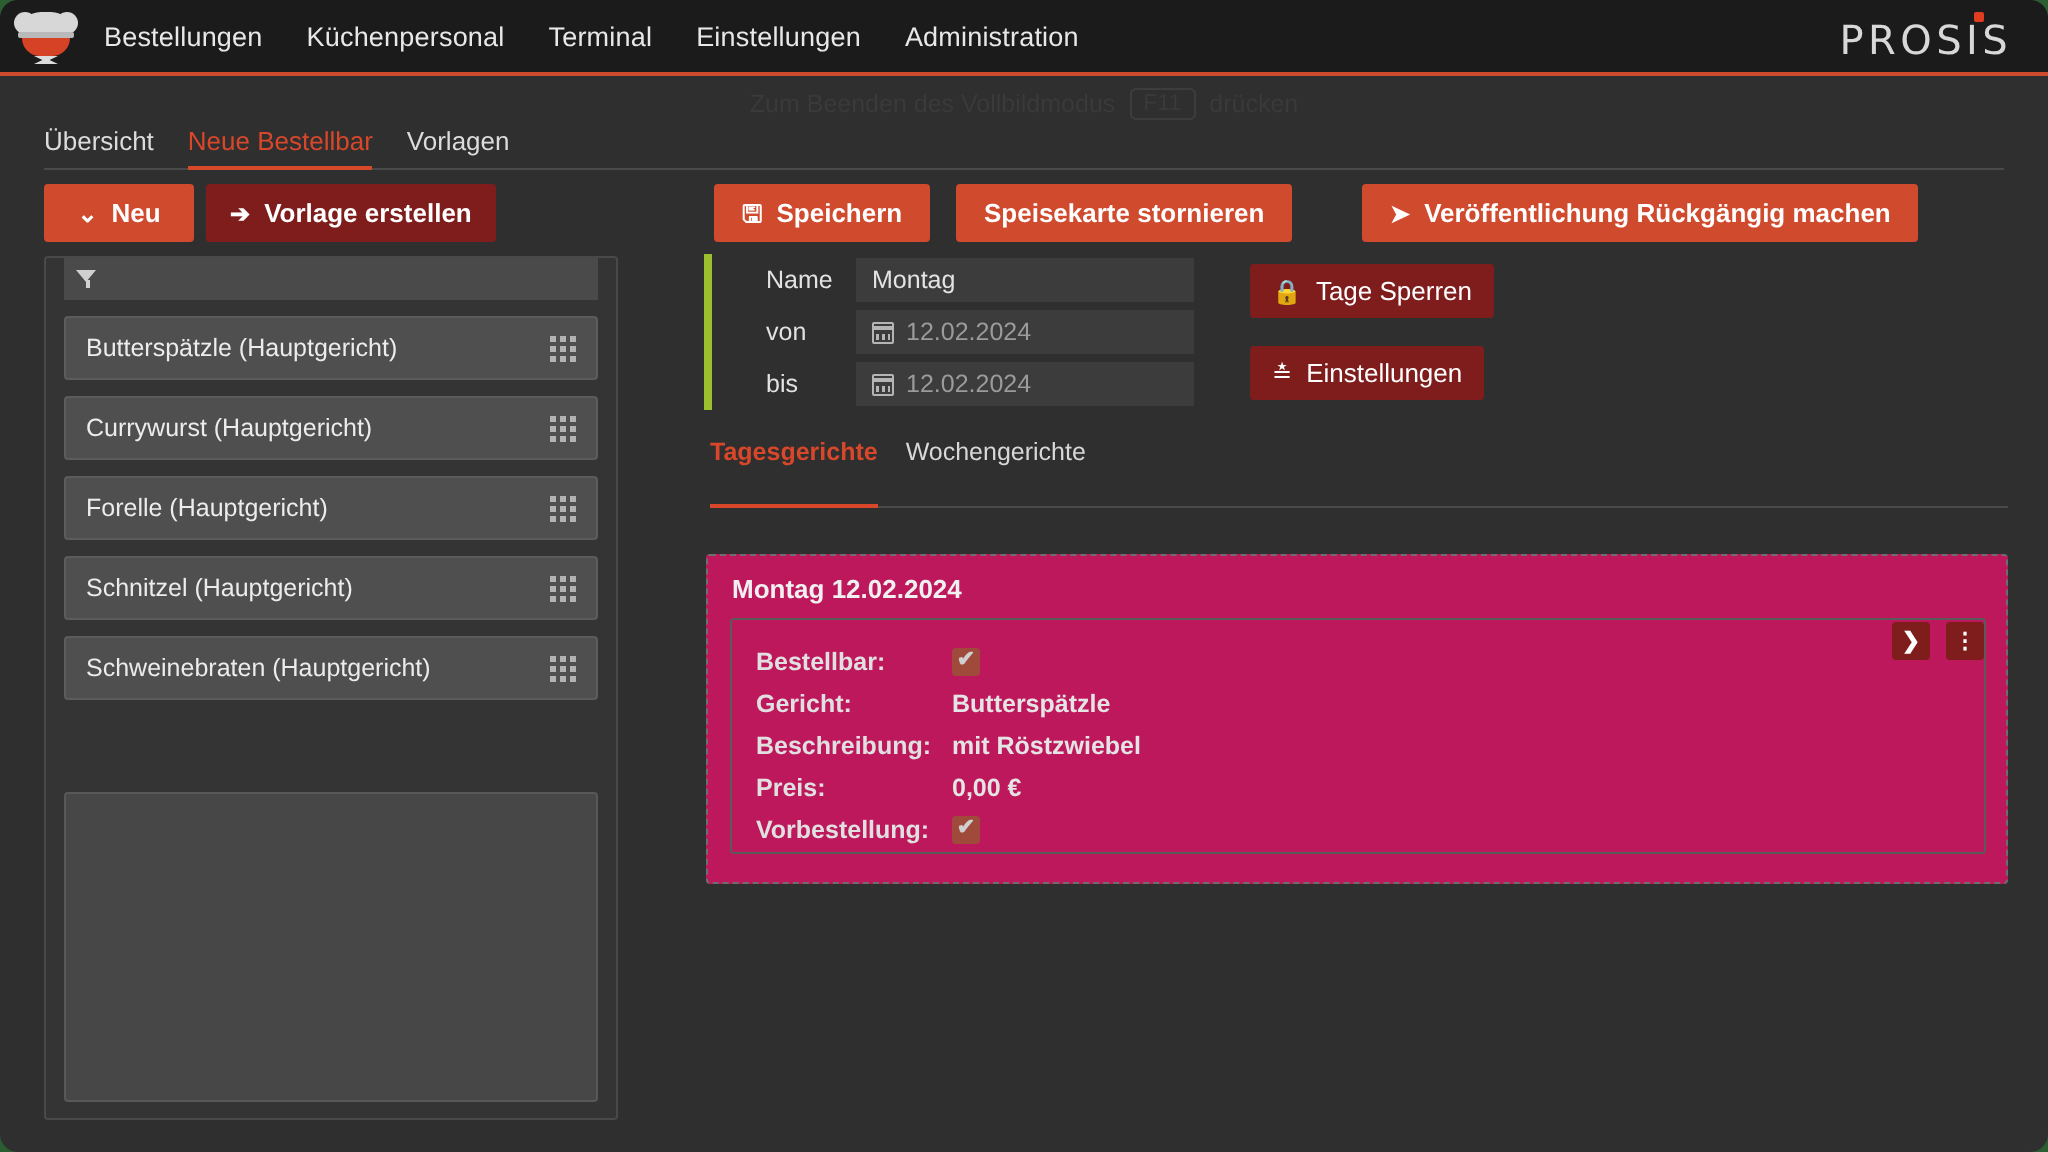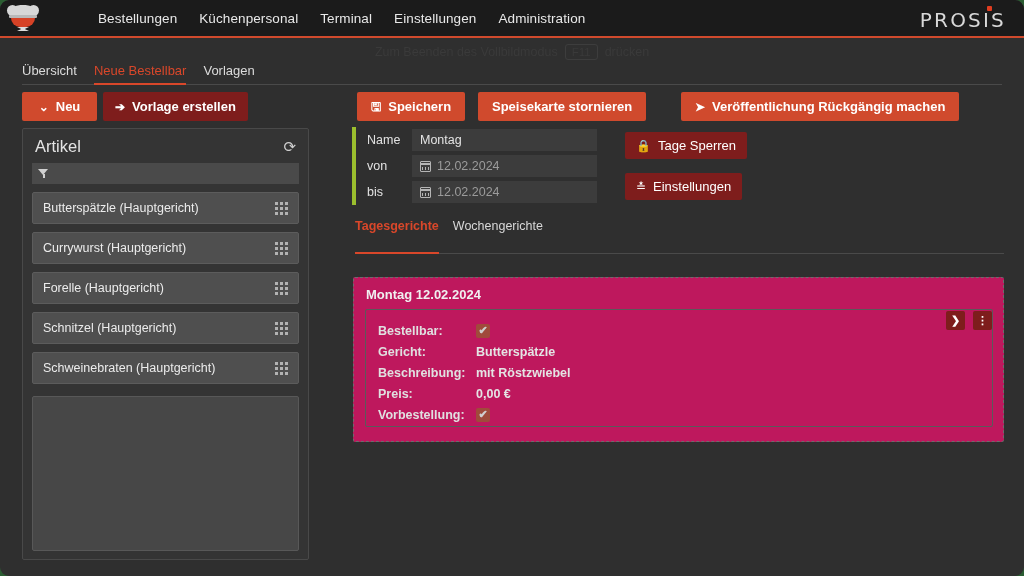--- a/index.html
+++ b/index.html
@@ -14,22 +14,22 @@
     background: #2f2f2f;
     border-radius: 9px;
     overflow: hidden;
   }
 
   
   .topbar {
     position: absolute; left: 0; top: 0; width: 1024px; height: 38px;
     background: #1b1b1b;
     border-bottom: 2px solid #d04a2d;
-    display: flex; align-items: center;
-    border-top-left-radius: 9px; border-top-right-radius: 9px; gap: 46px;
+    display: flex; 
+    border-top-left-radius: 9px; border-top-right-radius: 9px;
   }
   .logo-wrap { width: 46px; height: 38px; display: flex; align-items: center; justify-content: center; }
   .chef-logo { position: relative; width: 30px; height: 28px; }
   .chef-hat {
     position: absolute; left: 2px; top: 1px; width: 26px; height: 12px;
     background: #d7d7d7;
     border-radius: 13px 13px 2px 2px;
   }
   .chef-hat:before, .chef-hat:after {
     content: ""; position: absolute; top: 0px; width: 11px; height: 11px;
@@ -147,21 +147,21 @@
   .dropzone {
     position: absolute; left: 9px; top: 267px; width: 267px; height: 155px;
     background: #474747; border: 1px solid #585858; border-radius: 2px;
   }
 
   
   .form-block {
     position: absolute; left: 352px; top: 127px; width: 245px; height: 78px;
     border-left: 4px solid #9bbf2e;
   }
-  .form-row { display: flex; align-items: center; height: 26px; }
+  .form-row { display: flex; align-items: center; height: 26px; padding-left: 16px; }
   .form-label { width: 56px; padding-left: 11px; color: #e2e2e2; font-size: 12.5px; }
   .form-field {
     flex: 1; height: 22px; background: #3c3c3c;
     display: flex; align-items: center; gap: 6px; padding: 0 8px;
   }
   .form-value { color: #e4e4e4; font-size: 12.5px; }
   .form-value.muted { color: #9b9b9b; }
   .cal-icon {
     width: 11px; height: 11px; border: 1.4px solid #b5b5b5; border-radius: 1px;
     position: relative; flex: none;
@@ -276,24 +276,20 @@
   <div class="btn btn-dark btn-sperren">
     <span class="ico">🔒</span>
     <span>Tage Sperren</span>
   </div>
   <div class="btn btn-dark btn-settings">
     <span class="ico">≛</span>
     <span>Einstellungen</span>
   </div>
 
   <div class="artikel-panel">
-    <div class="artikel-head">
-      <span class="artikel-title">Artikel</span>
-      <span class="refresh-icon">⟳</span>
-    </div>
     <div class="filter-row">
       <div class="filter-input">
         <span class="funnel"></span>
       </div>
     </div>
     <div class="artikel-list">
       <div class="artikel-item">
         <span>Butterspätzle (Hauptgericht)</span>
         <span class="drag-dots">
             <i></i>

